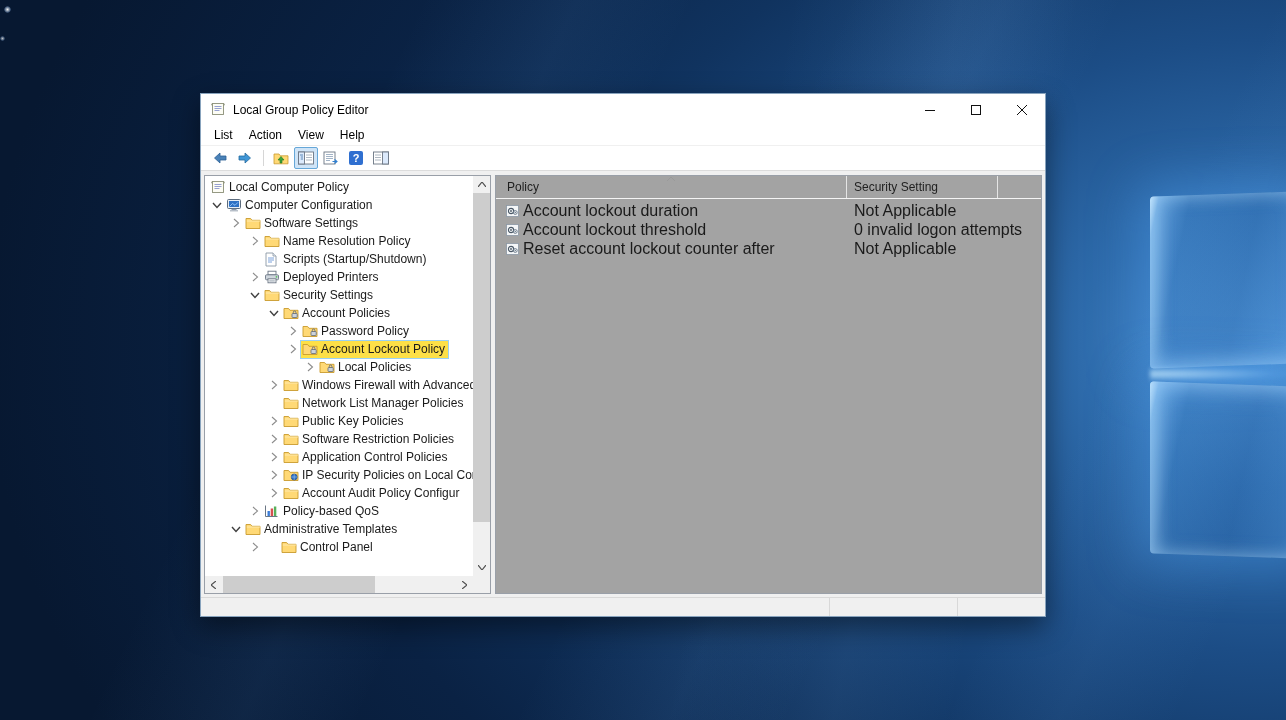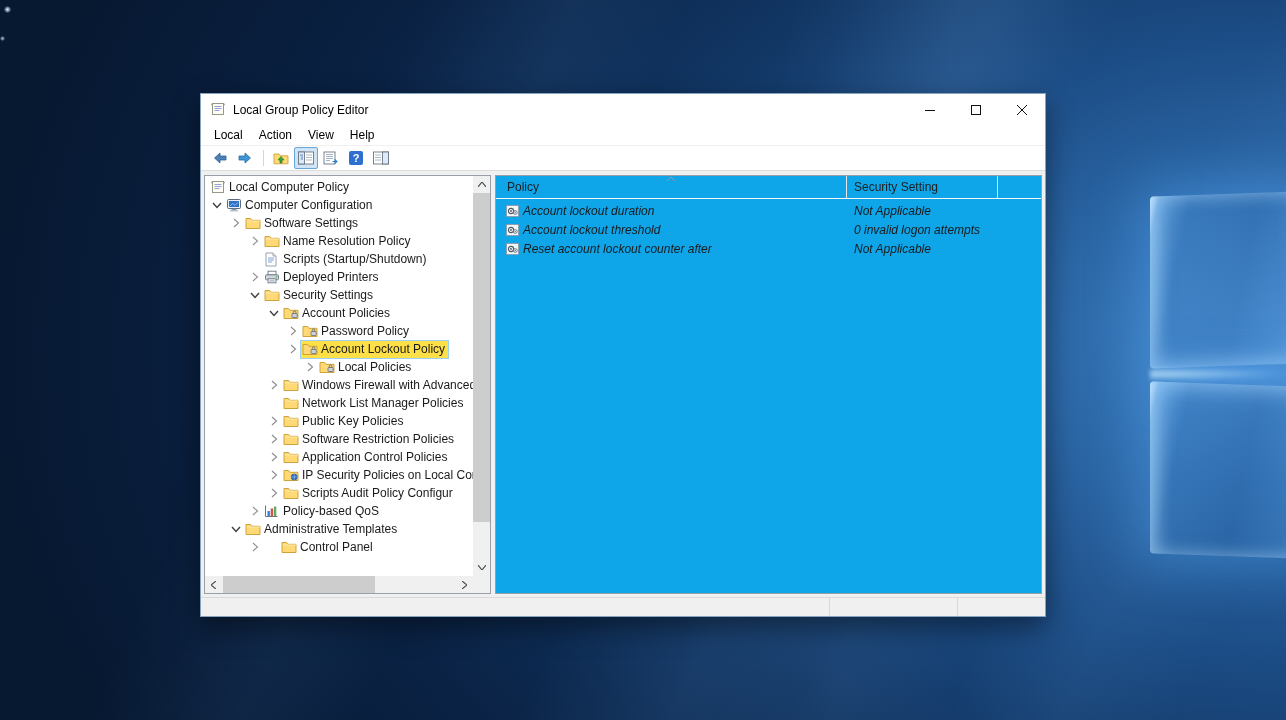--- a/index.html
+++ b/index.html
@@ -73,29 +73,29 @@
   .vscrollbar { position:absolute; right:0; top:0; bottom:17px; width:17px; background:#f0f0f0; }
   .hscrollbar { position:absolute; left:0; right:17px; bottom:0; height:17px; background:#f0f0f0; display:flex; }
   .sb-corner { position:absolute; right:0; bottom:0; width:17px; height:17px; background:#f0f0f0; }
   .sb-btn { width:17px; height:17px; display:flex; align-items:center; justify-content:center; flex:0 0 17px; }
   .v-track { position:absolute; left:0; right:0; top:17px; bottom:17px; }
   .v-thumb { position:absolute; left:0; right:0; top:0; height:90%; background:#cdcdcd; }
   .h-track { position:relative; flex:1; }
   .h-thumb { position:absolute; top:0; bottom:0; left:1px; width:65%; background:#cdcdcd; }
 
   
-  .list-pane { position:absolute; left:294px; top:4px; bottom:3px; right:3px; background:#0ea5e9; border:1px solid #999fa8; }
+  .list-pane { position:absolute; left:294px; top:4px; bottom:3px; right:3px; background:#a3a3a3; border:1px solid #999fa8; }
   .list-header { height:23px; display:flex; font-size:12px; color:#1f1f1f; border-bottom:1px solid #f4f4f4; }
   .col { display:flex; align-items:center; border-right:1px solid #e5e5e5; }
   .col-policy { width:351px; padding-left:11px; position:relative; }
   .col-setting { width:151px; padding-left:7px; }
   .col-rest { flex:1; border-right:none; }
   .sort-arrow { position:absolute; top:1px; left:50%; transform:translateX(-50%); line-height:0; }
   .list-body { padding-top:2px; }
-  .list-row { height:19px; display:flex; align-items:center; font-size:12px; color:#1a1a1a;font-style:italic; }
+  .list-row { height:19px; display:flex; align-items:center; font-size:16px; color:#1a1a1a; }
   .cell-policy { width:351px; display:flex; align-items:center; gap:3px; padding-left:9px; overflow:hidden; white-space:nowrap; }
   .cell-setting { width:151px; padding-left:7px; white-space:nowrap; }
   .licon { display:inline-flex; align-items:center; }
 
   .statusbar { height:19px; flex:0 0 19px; background:#f0f0f0; border-top:1px solid #d9d9d9; display:flex; }
   .status-cell { height:100%; }
   .status-main { flex:1; }
   .status-c2 { width:128px; border-left:1px solid #d8d8d8; }
   .status-c3 { width:88px; border-left:1px solid #d8d8d8; }
 </style>
@@ -135,21 +135,21 @@
         </div>
         <div class="win-btn">
           <svg width="10" height="10">
               <path d="M0 0 L10 10 M10 0 L0 10" stroke="#111" stroke-width="1"></path>
             </svg>
         </div>
       </div>
     </div>
 
     <div class="menubar">
-      <span class="menu-item">Local</span>
+      <span class="menu-item">List</span>
       <span class="menu-item">Action</span>
       <span class="menu-item">View</span>
       <span class="menu-item">Help</span>
     </div>
 
     <div class="toolbar">
       <div class="tool-btn">
         <svg width="18" height="16" viewBox="0 0 18 16">
             <path d="M9 3 L3.5 8 L9 13 V10 H15 V6 H9 Z" fill="#4a82b8" stroke="#2c5f96" stroke-width="0.8"></path>
           </svg>
@@ -478,21 +478,21 @@
                   <path d="M4 2 L8.5 6 L4 10" fill="none" stroke="#8c8c8c" stroke-width="1.1"></path>
                 </svg>
               </span>
               <span class="row-core">
                 <span class="ticon">
                   <svg width="16" height="14" viewBox="0 0 16 14">
                     <path d="M1 2.5 h4.6 l1.4 1.8 h8 v8.2 h-14 Z" fill="#ffd976" stroke="#c99b2e" stroke-width="0.9"></path>
                     <path d="M1.8 5 h13.4" stroke="#ffe9ad" stroke-width="1"></path>
                   </svg>
                 </span>
-                <span class="tlabel">Scripts Audit Policy Configur</span>
+                <span class="tlabel">Account Audit Policy Configur</span>
               </span>
             </div>
             <div class="tree-row" style="padding-left: 44px;">
               <span class="expander">
                 <svg width="12" height="12" viewBox="0 0 12 12">
                   <path d="M4 2 L8.5 6 L4 10" fill="none" stroke="#8c8c8c" stroke-width="1.1"></path>
                 </svg>
               </span>
               <span class="row-core">
                 <span class="ticon">

